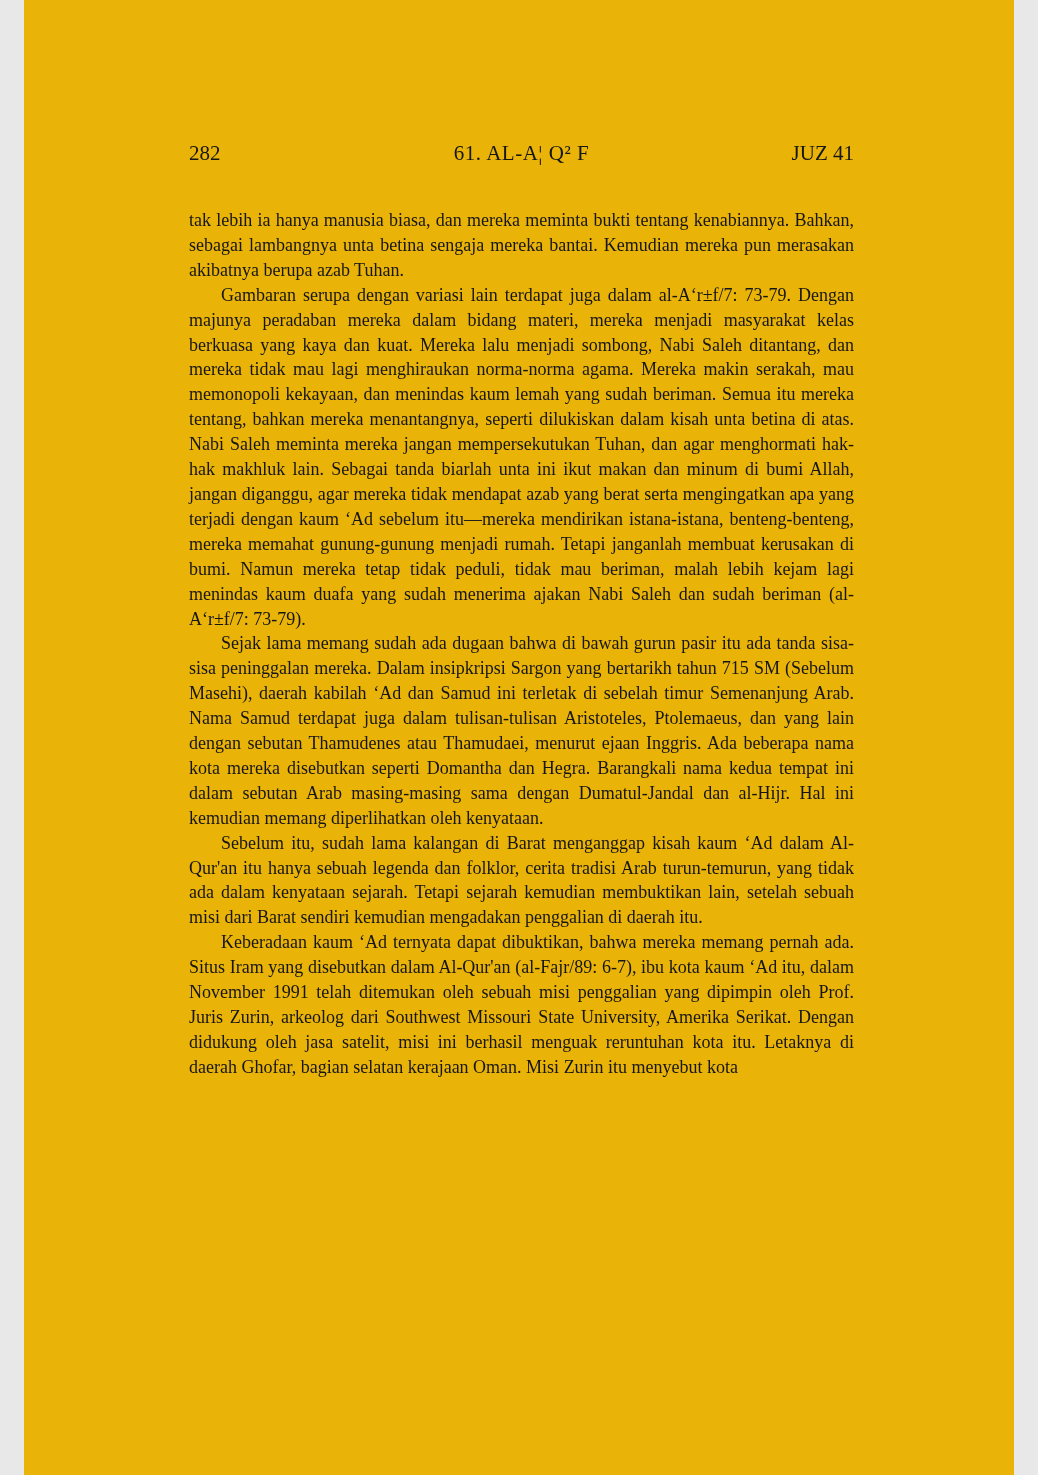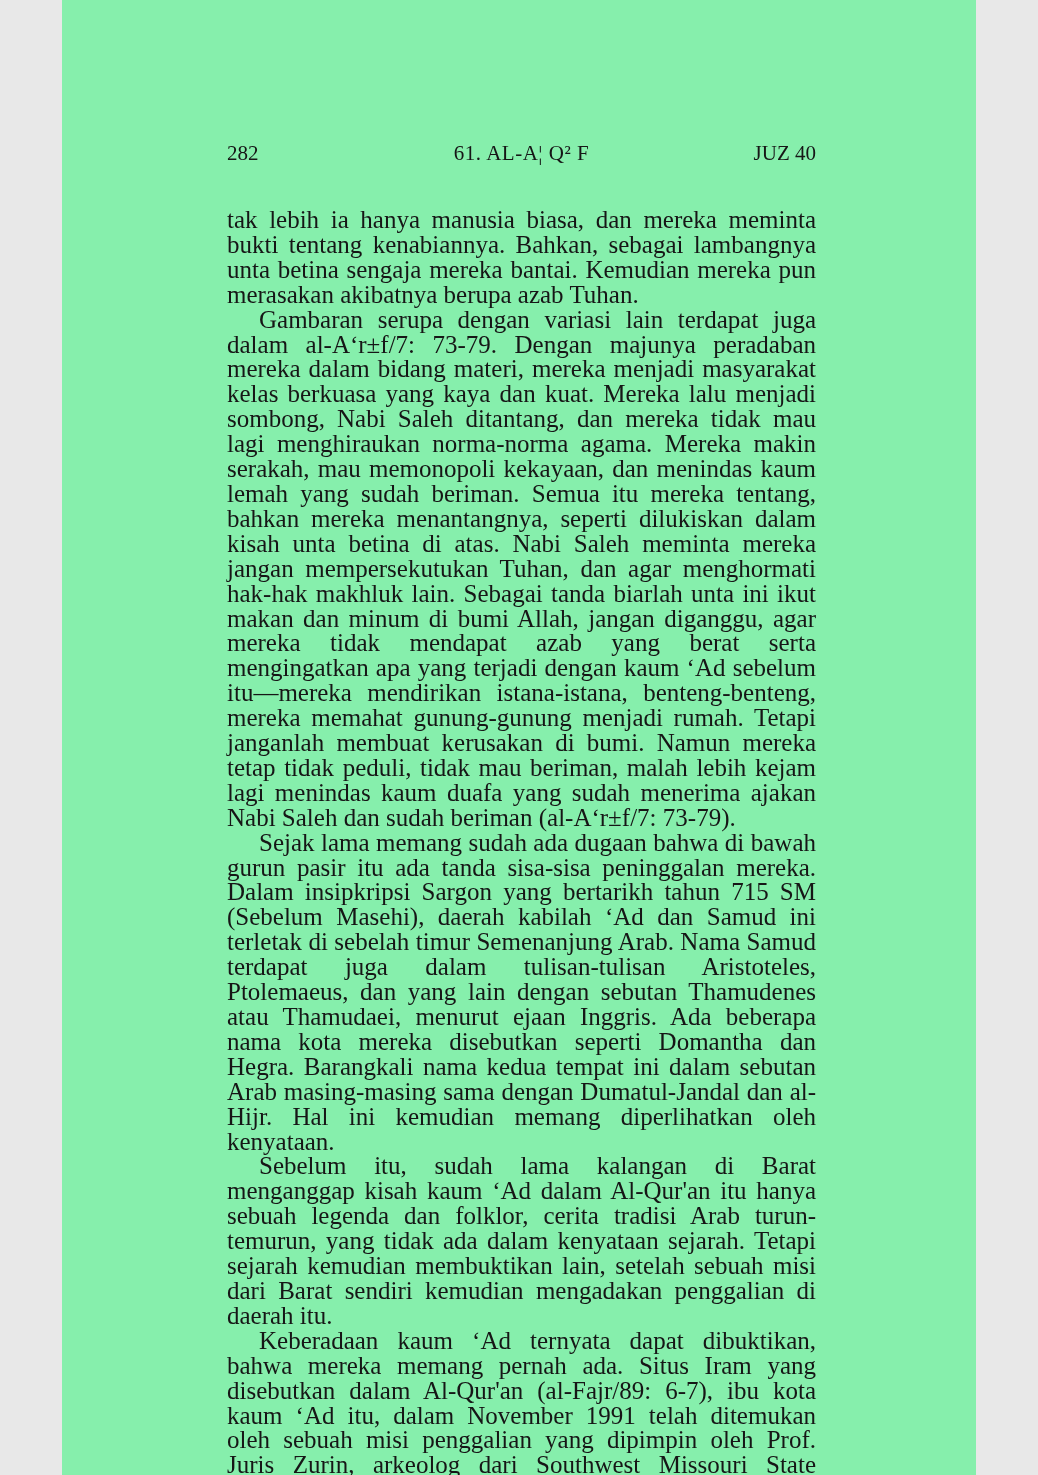--- a/index.html
+++ b/index.html
@@ -2,43 +2,43 @@
 <html><head>
 <meta charset="utf-8">
 <style>
   html, body {
     margin: 0;
     padding: 0;
     background: #e8e8e8;
   }
   .page {
     position: relative;
-    width: 914px;
+    width: 990px;
     height: 1475px;
     margin: 0 auto;
-    background: #86efac;
+    background: #eab308;
     color: #161616;
     font-family: "Liberation Serif", "DejaVu Serif", serif;
     box-sizing: border-box;
     padding: 140px 160px 0 165px;
     overflow: hidden;
   }
   .running-header {
     display: grid;
     grid-template-columns: 1fr auto 1fr;
     align-items: baseline;
     font-size: 21px;
     line-height: 26px;
     margin-bottom: 42px;
   }
   .running-header .hdr-left  { justify-self: start; }
   .running-header .hdr-center{ justify-self: center; letter-spacing: 0.5px; }
   .running-header .hdr-right { justify-self: end; }
   .page-body {
-    font-size: 25px;
+    font-size: 18px;
     line-height: 24.9px;
     text-align: justify;
     text-justify: inter-word;
     margin-top: 12px;
   }
   .page-body p {
     margin: 0;
     text-indent: 32px;
   }
   .page-body p.no-indent {
@@ -46,21 +46,21 @@
   }
 </style>
 </head>
 <body>
 
 <div class="page">
 
   <div class="running-header">
     <span class="hdr-left">282</span>
     <span class="hdr-center">61. AL-A¦ Q²  F</span>
-    <span class="hdr-right">JUZ 40</span>
+    <span class="hdr-right">JUZ 41</span>
   </div>
 
   <div class="page-body">
     <p class="no-indent">tak lebih ia hanya manusia biasa, dan mereka meminta bukti tentang kenabiannya. Bahkan, sebagai lambangnya unta betina sengaja mereka bantai. Kemudian mereka pun merasakan akibatnya berupa azab Tuhan.</p>
     <p>Gambaran serupa dengan variasi lain terdapat juga dalam al-A‘r±f/7: 73-79. Dengan majunya peradaban mereka dalam bidang materi, mereka menjadi masyarakat kelas berkuasa yang kaya dan kuat. Mereka lalu menjadi sombong, Nabi Saleh ditantang, dan mereka tidak mau lagi menghiraukan norma-norma agama. Mereka makin serakah, mau memonopoli kekayaan, dan menindas kaum lemah yang sudah beriman. Semua itu mereka tentang, bahkan mereka menantangnya, seperti dilukiskan dalam kisah unta betina di atas. Nabi Saleh meminta mereka jangan mempersekutukan Tuhan, dan agar menghormati hak-hak makhluk lain. Sebagai tanda biarlah unta ini ikut makan dan minum di bumi Allah, jangan diganggu, agar mereka tidak mendapat azab yang berat serta mengingatkan apa yang terjadi dengan kaum ‘Ad sebelum itu—mereka mendirikan istana-istana, benteng-benteng, mereka memahat gunung-gunung menjadi rumah. Tetapi janganlah membuat kerusakan di bumi. Namun mereka tetap tidak peduli, tidak mau beriman, malah lebih kejam lagi menindas kaum duafa yang sudah menerima ajakan Nabi Saleh dan sudah beriman (al-A‘r±f/7: 73-79).</p>
     <p>Sejak lama memang sudah ada dugaan bahwa di bawah gurun pasir itu ada tanda sisa-sisa peninggalan mereka. Dalam insipkripsi Sargon yang bertarikh tahun 715 SM (Sebelum Masehi), daerah kabilah ‘Ad dan Samud ini terletak di sebelah timur Semenanjung Arab. Nama Samud terdapat juga dalam tulisan-tulisan Aristoteles, Ptolemaeus, dan yang lain dengan sebutan Thamudenes atau Thamudaei, menurut ejaan Inggris. Ada beberapa nama kota mereka disebutkan seperti Domantha dan Hegra. Barangkali nama kedua tempat ini dalam sebutan Arab masing-masing sama dengan Dumatul-Jandal dan al-Hijr. Hal ini kemudian memang diperlihatkan oleh kenyataan.</p>
     <p>Sebelum itu, sudah lama kalangan di Barat menganggap kisah kaum ‘Ad dalam Al-Qur'an itu hanya sebuah legenda dan folklor, cerita tradisi Arab turun-temurun, yang tidak ada dalam kenyataan sejarah. Tetapi sejarah kemudian membuktikan lain, setelah sebuah misi dari Barat sendiri kemudian mengadakan penggalian di daerah itu.</p>
     <p>Keberadaan kaum ‘Ad ternyata dapat dibuktikan, bahwa mereka memang pernah ada. Situs Iram yang disebutkan dalam Al-Qur'an (al-Fajr/89: 6-7), ibu kota kaum ‘Ad itu, dalam November 1991 telah ditemukan oleh sebuah misi penggalian yang dipimpin oleh Prof. Juris Zurin, arkeolog dari Southwest Missouri State University, Amerika Serikat. Dengan didukung oleh jasa satelit, misi ini berhasil menguak reruntuhan kota itu. Letaknya di daerah Ghofar, bagian selatan kerajaan Oman. Misi Zurin itu menyebut kota</p>
   </div>
 

